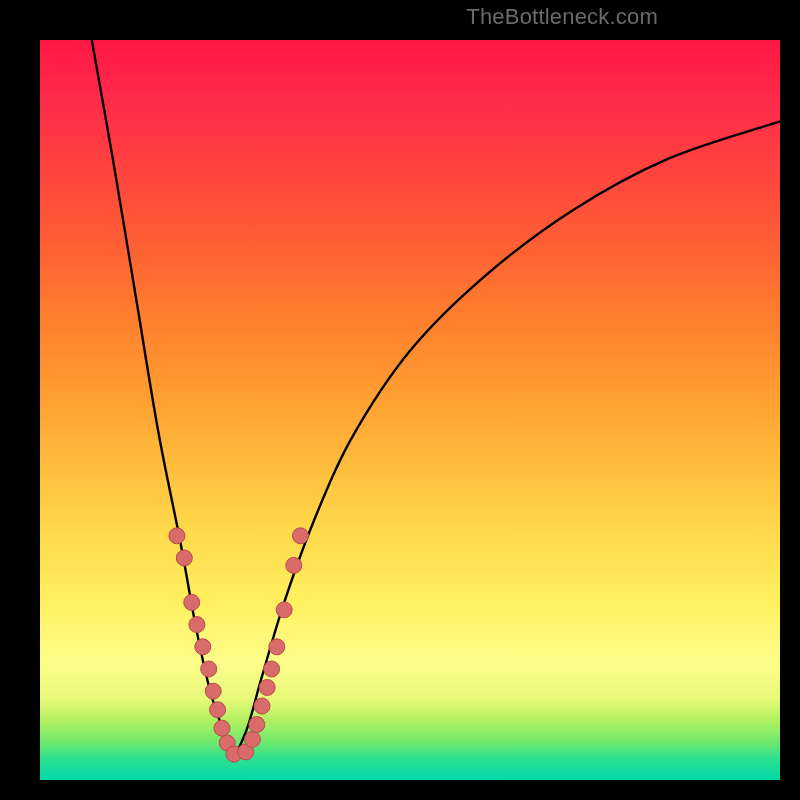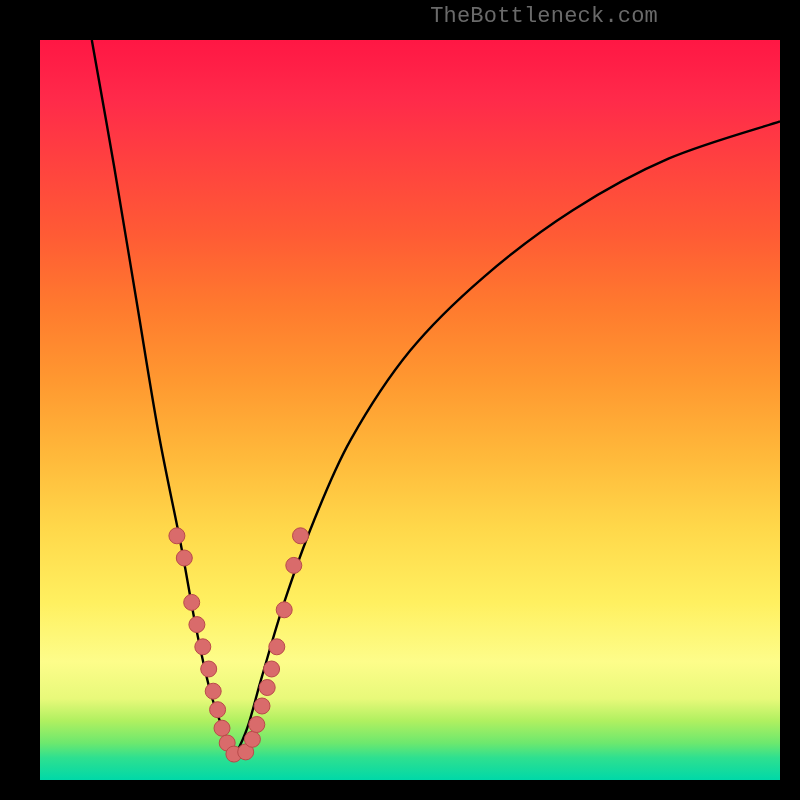--- a/index.html
+++ b/index.html
@@ -11,21 +11,20 @@
     overflow: hidden;
     font-family: Arial, Helvetica, sans-serif;
   }
   .frame {
     position: absolute;
     left: 0;
     top: 0;
     width: 668px;
     height: 800px;
     background: #000;
-    font-family: Liberation Mono, monospace;
   }
   .plot-area {
     position: absolute;
     left: 40px;
     top: 40px;
     width: 740px;
     height: 740px;
     
     background: linear-gradient(
       to bottom,

